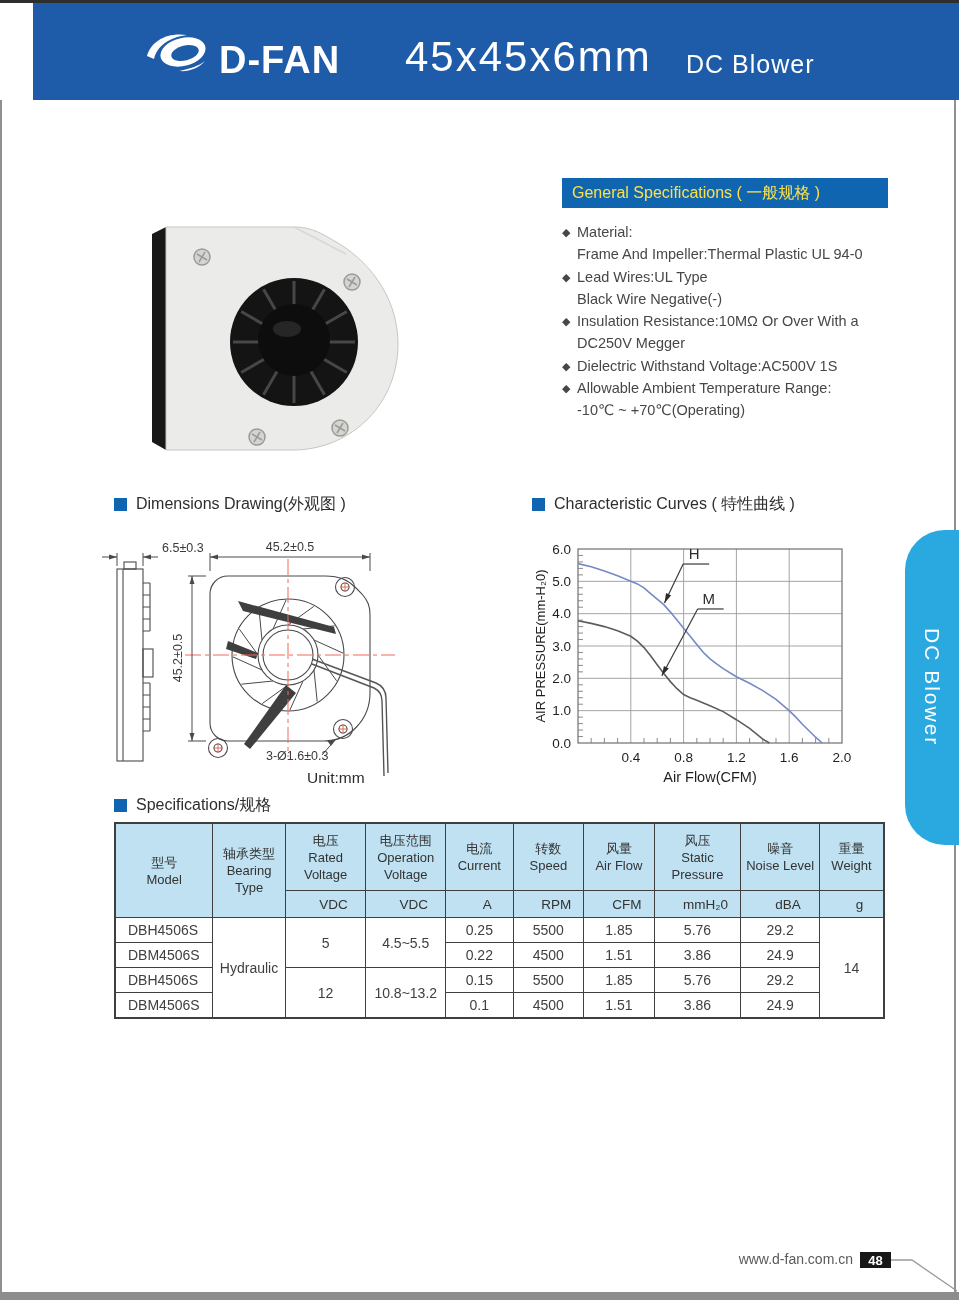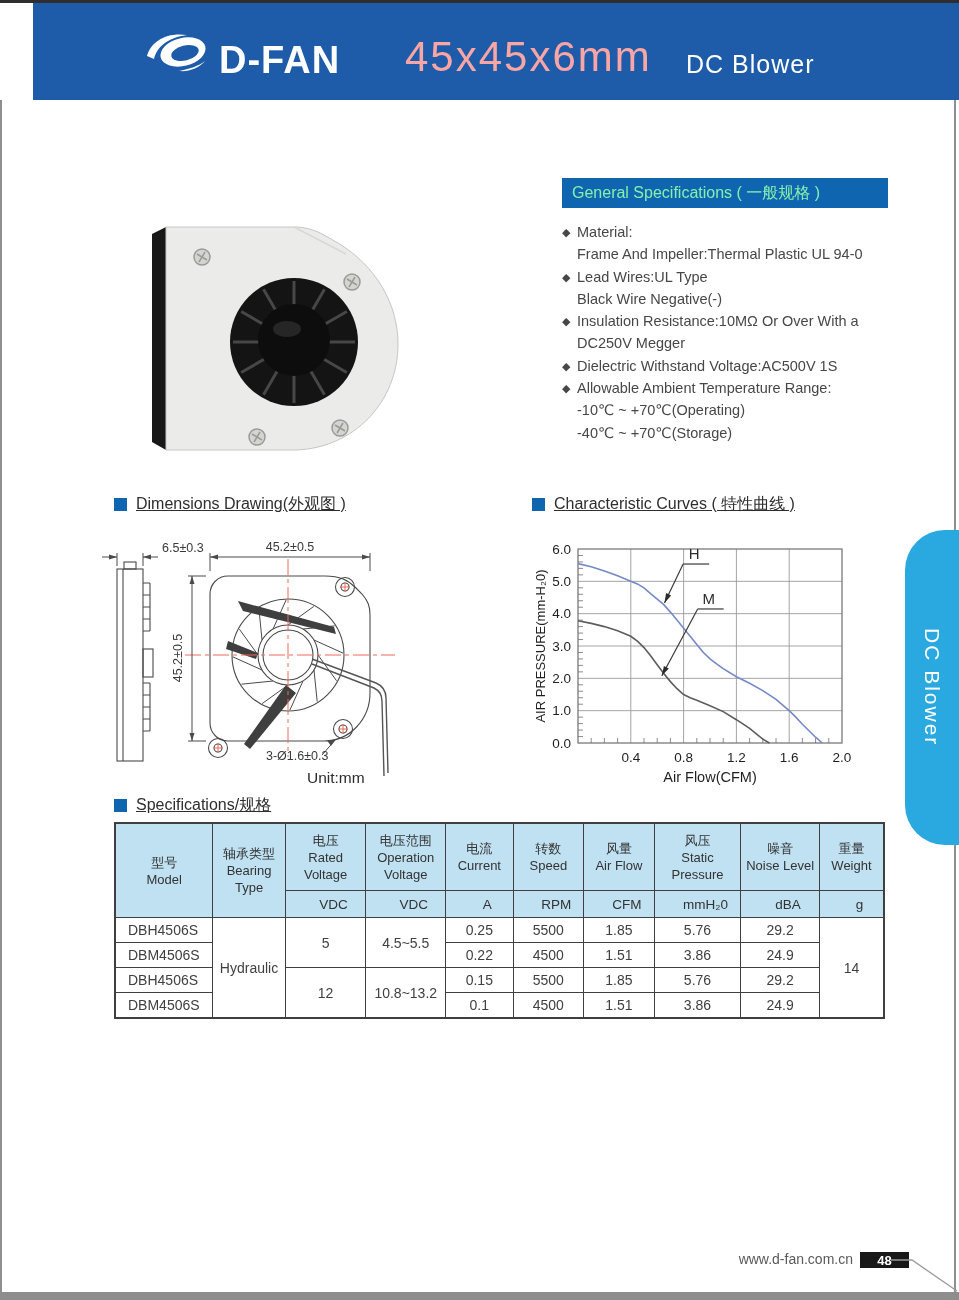--- a/index.html
+++ b/index.html
@@ -3,52 +3,52 @@
 <meta charset="utf-8">
 <style>
   html,body{margin:0;padding:0;background:#d8d8d8;}
   .page{position:relative;width:959px;height:1300px;background:#ffffff;overflow:hidden;
         font-family:"Liberation Sans","DejaVu Sans",sans-serif;color:#3c3c3c;margin:0 auto;}
   .abs{position:absolute;}
   
   .top-border{left:0;top:0;width:959px;height:3px;background:#2e2e2e;}
   .header{left:0;top:3px;width:959px;height:97px;background:#1e5ca9;margin-left:33px;}
   .brand{left:186px;top:36px;font-size:38px;font-weight:bold;color:#fff;letter-spacing:1px;}
-  .hsize{left:372px;top:30px;font-size:42px;color:#fca5a5;letter-spacing:2px;}
+  .hsize{left:372px;top:30px;font-size:42px;color:#ffffff;letter-spacing:2px;}
   .hcat{left:653px;top:47px;font-size:25px;color:#fff;letter-spacing:1px;}
   
   .edge{background:#8f8f8f;width:2px;top:100px;height:1192px;}
   .bottom-bar{left:0;top:1292px;width:959px;height:8px;background:#8d8d8d;}
   
   .title{left:148px;top:140px;font-size:48px;color:#383838;letter-spacing:2px;}
   
   .gs{left:562px;top:178px;width:326px;}
-  .gs-bar{height:30px;background:#1065b1;color:#86efac;font-size:16px;line-height:30px;padding-left:10px;box-sizing:border-box;}
+  .gs-bar{height:30px;background:#1065b1;color:#fde047;font-size:16px;line-height:30px;padding-left:10px;box-sizing:border-box;}
   .gs-list{margin-top:13px;}
   .spec-line{display:flex;line-height:22.3px;font-size:14.5px;color:#474747;white-space:nowrap;}
   .diamond{width:15px;font-size:11px;line-height:22.3px;color:#474747;flex:none;}
   
-  .sec-head{display:flex;align-items:center;gap:9px;font-size:16px;color:#2e2e2e;text-decoration:underline;}
+  .sec-head{display:flex;align-items:center;gap:9px;font-size:16px;color:#2e2e2e;}
   .sq{width:13px;height:13px;background:#1065b1;flex:none;}
   
   .tab{left:905px;top:530px;width:54px;height:315px;background:#29a9e0;border-radius:40px 0 0 40px;
        display:flex;align-items:center;justify-content:center;z-index:5;}
   .tab-text{writing-mode:vertical-rl;color:#fff;font-size:21px;letter-spacing:2px;}
   
   .spec-table{left:114px;top:822px;width:771px;border-collapse:collapse;table-layout:fixed;}
   .spec-table th,.spec-table td{border:1px solid #3f3f3f;text-align:center;padding:0;}
   .spec-table{border:2px solid #3f3f3f;}
   .spec-table th{background:#bfe1f2;font-weight:normal;font-size:13px;color:#333;line-height:17px;}
   .spec-table td{font-size:14px;color:#404040;height:24px;}
   .hrow1 th{height:66px;}
   .hrow2 th{height:26px;font-size:13.5px;padding-left:16px;}
   td.model{text-align:left;padding-left:12px;}
   
   .f-site{left:660px;top:1251px;width:193px;text-align:right;font-size:14px;color:#5a5a5a;}
-  .f-badge{left:860px;top:1252px;width:49px;height:16px;background:#181818;color:#fff;font-size:13px;
+  .f-badge{left:860px;top:1252px;width:31px;height:16px;background:#181818;color:#fff;font-size:13px;
            font-weight:bold;display:flex;align-items:center;justify-content:center;}
   svg text{font-family:"Liberation Sans","DejaVu Sans",sans-serif;}
 </style>
 </head>
 <body>
 
 <div class="page">
 
   <div class="abs top-border"></div>
   <div class="abs header">
@@ -124,24 +124,20 @@
           <span class="diamond">◆</span>
           <span>Dielectric Withstand Voltage:AC500V 1S</span>
         </div>
         <div class="spec-line">
           <span class="diamond">◆</span>
           <span>Allowable Ambient Temperature Range:</span>
         </div>
         <div class="spec-line">
           <span class="diamond"></span>
           <span>-10℃ ~ +70℃(Operating)</span>
-        </div>
-        <div class="spec-line">
-          <span class="diamond"></span>
-          <span>-40℃ ~ +70℃(Storage)</span>
         </div>
       </div>
   </div>
 
   <div class="abs sec-head" style="left:114px;top:494px;">
     <span class="sq"></span>
     <span>Dimensions Drawing(外观图 )</span>
   </div>
   <div class="abs sec-head" style="left:532px;top:494px;">
     <span class="sq"></span>

